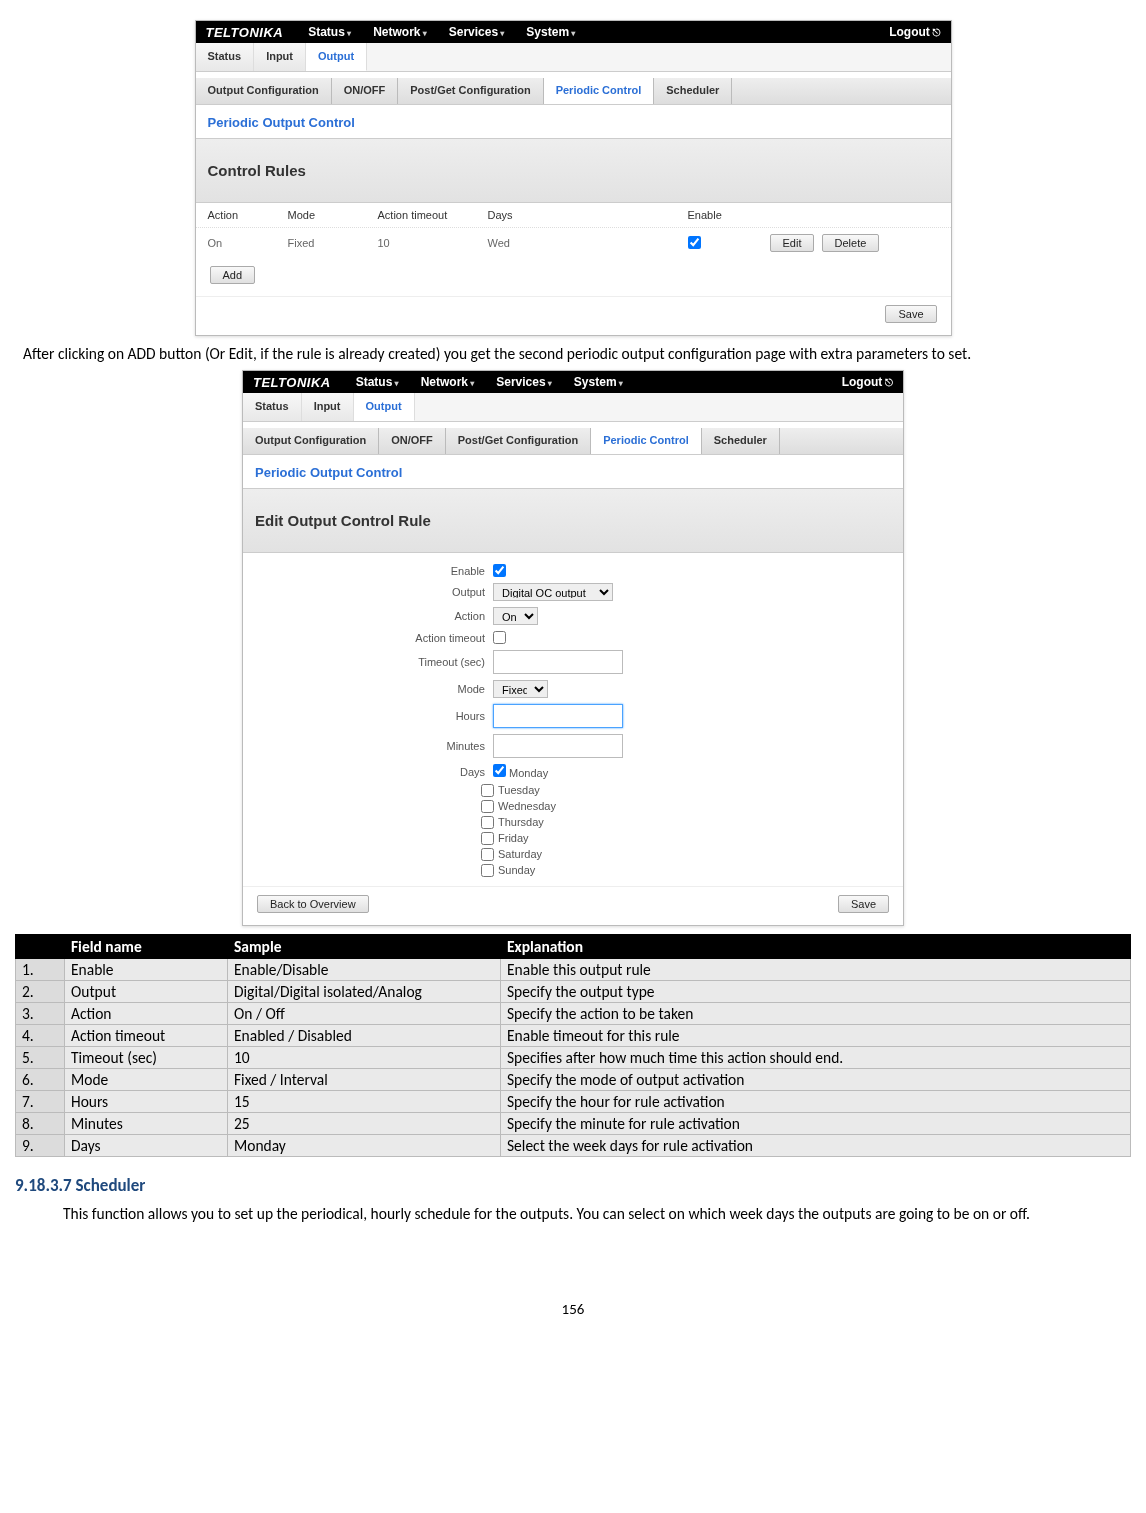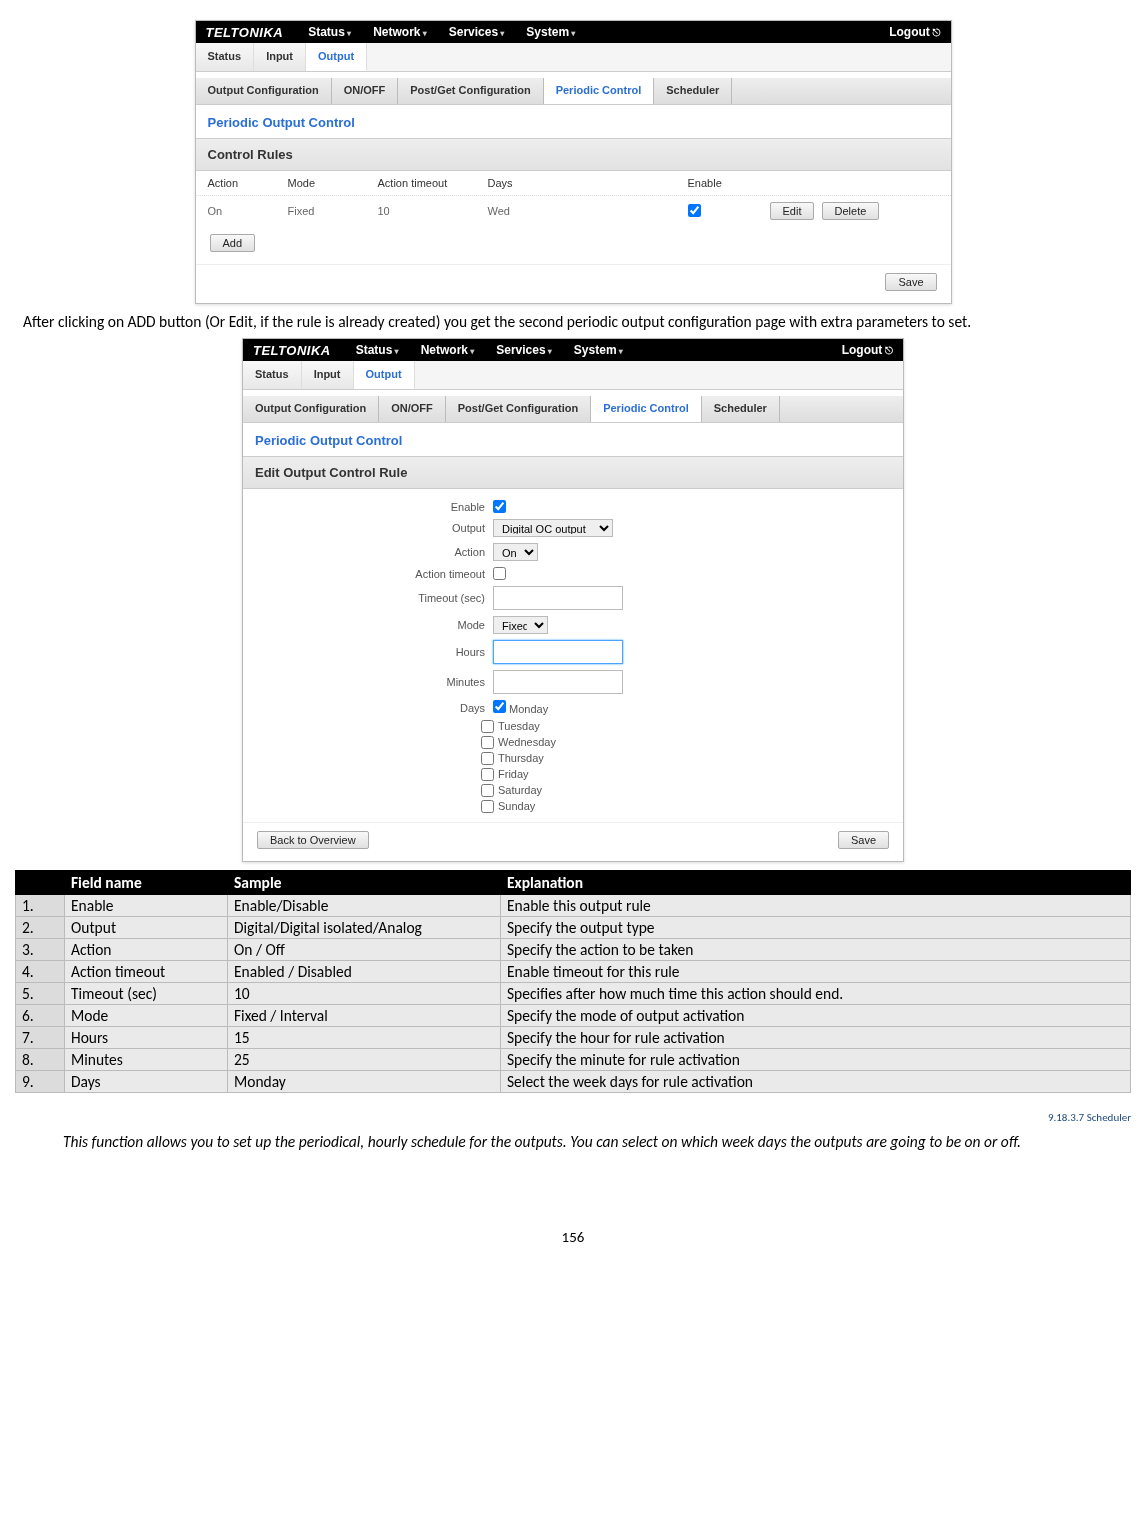--- a/index.html
+++ b/index.html
@@ -70,24 +70,24 @@
   .section-title {
     color: #2b6fd6;
     font-weight: bold;
     font-size: 13px;
     padding: 10px 12px 8px 12px;
   }
   .greyrow {
     background: linear-gradient(#eee,#e2e2e2);
     border-top: 1px solid #ccc;
     border-bottom: 1px solid #ccc;
-    font-size: 13px;
+    font-size: 15px;
     font-weight: bold;
     color: #333;
-    padding: 8px 12px;
+    padding: 23px 12px;
   }
   .rules-head, .rules-row {
     display: grid;
     grid-template-columns: 80px 90px 110px 200px 80px 160px;
     align-items: center;
     padding: 6px 12px;
     font-size: 11px;
   }
   .rules-head { color: #333; }
   .rules-row { color: #666; border-top: 1px dotted #ddd; }
@@ -146,26 +146,25 @@
   .fieldtable th:nth-child(3){ width: 260px;}
   .fieldtable td {
     border: 1px solid #bbb;
     padding: 1px 6px;
     background: #eaeaea;
     vertical-align: top;
   }
   .fieldtable td.num { background: #dcdcdc; text-align: left; }
   .h-scheduler {
     color: #1f497d;
-    font-weight: normal;
-    font-size: 11px;
+    font-weight: bold;
+    font-size: 17px;
     margin: 18px 0 8px 0;
-    text-align: right;
-  }
-  .indent { text-indent: 40px; font-style: italic; }
+  }
+  .indent { text-indent: 40px; }
   .pagenum { text-align: center; font-size: 15px; margin-top: 76px;}
   input[type=checkbox]{ margin:0; }
 </style>
 </head>
 <body>
 
 <div class="screenshot ss1">
   <div class="topbar">
     <span class="logo">TELTONIKA</span>
     <div class="menu">

